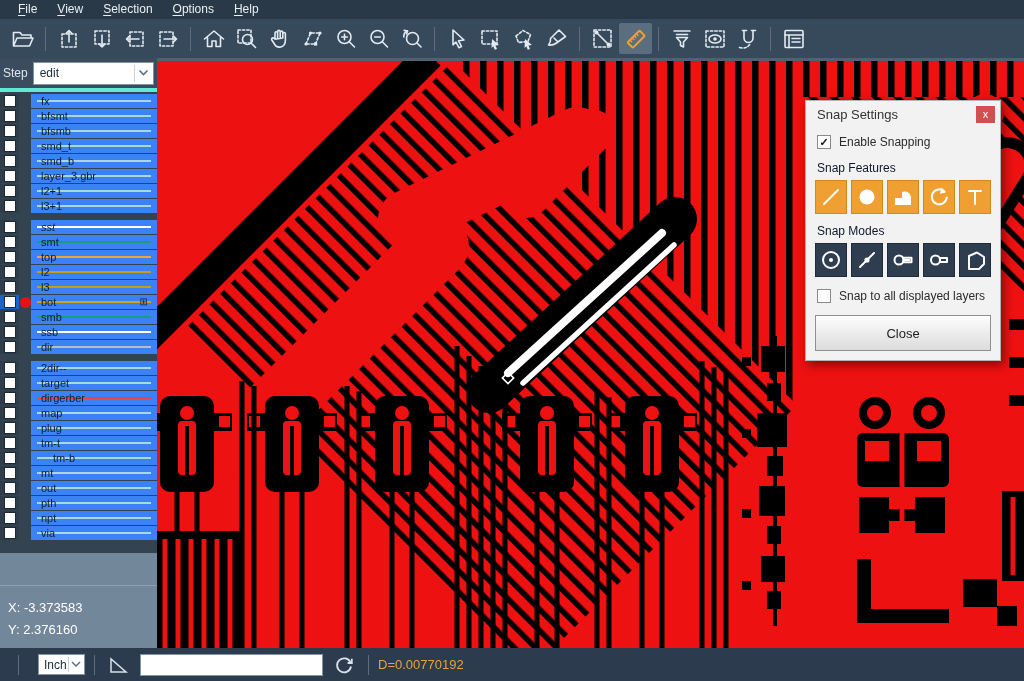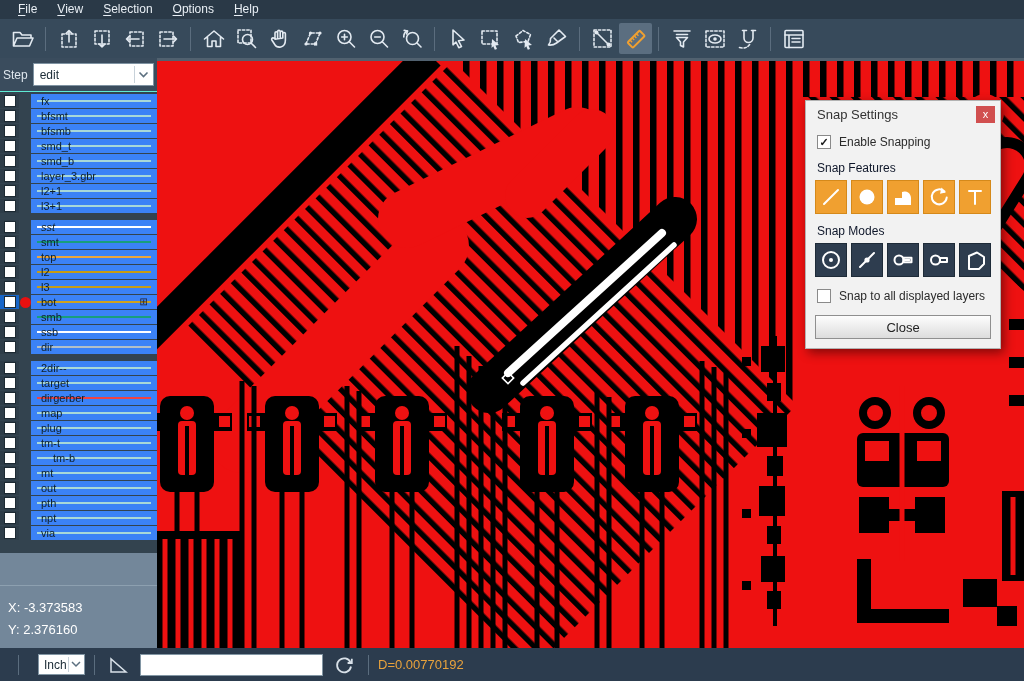--- a/index.html
+++ b/index.html
@@ -16,21 +16,21 @@
   .tool-btn { width:33px; height:31px; display:flex; align-items:center; justify-content:center; border-radius:2px; }
   .tool-btn.active { background:#5b6e80; }
   .tool-btn svg { display:block; }
   .tb-stroke { stroke:#e3eaf1; fill:none; stroke-width:1.6; stroke-linecap:round; stroke-linejoin:round; }
   .tb-fill { fill:#e3eaf1; stroke:none; }
   .tb-dash { stroke-dasharray:2.4 2; }
   .tool-sep { width:1px; height:24px; background:#5b6d7e; margin:0 6px; flex:none; }
 
   
   .sidebar { position:absolute; top:58px; left:0; width:157px; bottom:33px; background:#33434f; z-index:4; }
-  .step-row { height:34px; background:#3a4c5d; display:flex; align-items:center; padding:0 3px; gap:5px; border-bottom:1px solid #5eead4; }
+  .step-row { height:34px; background:#3a4c5d; display:flex; align-items:center; padding:0 3px; gap:5px; border-bottom:4px solid #5eead4; }
   .step-label { color:#dfe7ee; font-size:12px; flex:none; }
   .step-select { flex:1; height:23px; background:#fff; border:1px solid #7f93a2; display:flex; align-items:center; font-size:12px; color:#1b2b36; padding-left:6px; position:relative; }
   .select-chevron { position:absolute; right:2px; top:2px; bottom:2px; width:17px; border-left:1px solid #c8d2da; display:flex; align-items:center; justify-content:center; }
 
   .layer-list { position:absolute; top:36px; left:0; right:0; }
   .layer-row { height:14px; margin-bottom:1px; display:flex; align-items:stretch; }
   .layer-checkcell { width:19px; flex:none; display:flex; align-items:center; justify-content:center; background:#2e3d49; }
   .layer-row.active .layer-checkcell { background:#1765c8; }
   .layer-checkbox { width:12px; height:12px; background:#fff; border:1px solid #1d2a33; }
   .layer-dotcell { width:12px; flex:none; display:flex; align-items:center; justify-content:center; }
@@ -65,21 +65,21 @@
   .dlg-title { font-size:13px; color:#333; }
   .dlg-close { margin-left:auto; width:19px; height:17px; background:#d14f4f; color:#fff; font-size:11px; display:flex; align-items:center; justify-content:center; line-height:1; }
   .dlg-row { display:flex; align-items:center; gap:8px; padding:8px 11px 2px 11px; }
   .checkbox { width:14px; height:14px; background:#fff; border:1px solid #8a8a8a; flex:none; display:flex; align-items:center; justify-content:center; font-size:11px; font-weight:bold; color:#1a1a1a; line-height:1; }
   .dlg-label { font-size:12px; }
   .dlg-section { font-size:12px; color:#0f172a; padding:10px 11px 5px 11px; }
   .icon-row { display:flex; gap:4px; padding:0 9px; }
   .feat-btn { width:34px; height:34px; background:#f0a030; border:1px solid #d5891a; display:flex; align-items:center; justify-content:center; }
   .mode-btn { width:34px; height:34px; background:#2e3d4f; border:1px solid #1e2b38; display:flex; align-items:center; justify-content:center; }
   .wh { stroke:#fff; fill:none; stroke-width:2; stroke-linecap:round; stroke-linejoin:round; }
-  .dlg-closebtn { margin:10px 9px 9px 9px; height:24px; background:linear-gradient(#fdfdfd,#dcdcdc); border:1px solid #8f8f8f; display:flex; align-items:center; justify-content:center; font-size:13px; color:#222; }
+  .dlg-closebtn { margin:10px 9px 9px 9px; height:36px; background:linear-gradient(#fdfdfd,#dcdcdc); border:1px solid #8f8f8f; display:flex; align-items:center; justify-content:center; font-size:13px; color:#222; }
 </style>
 </head>
 <body>
 
 <div class="menubar">
   <div class="menu-item"><u>F</u>ile</div>
   <div class="menu-item"><u>V</u>iew</div>
   <div class="menu-item"><u>S</u>election</div>
   <div class="menu-item"><u>O</u>ptions</div>
   <div class="menu-item"><u>H</u>elp</div>

